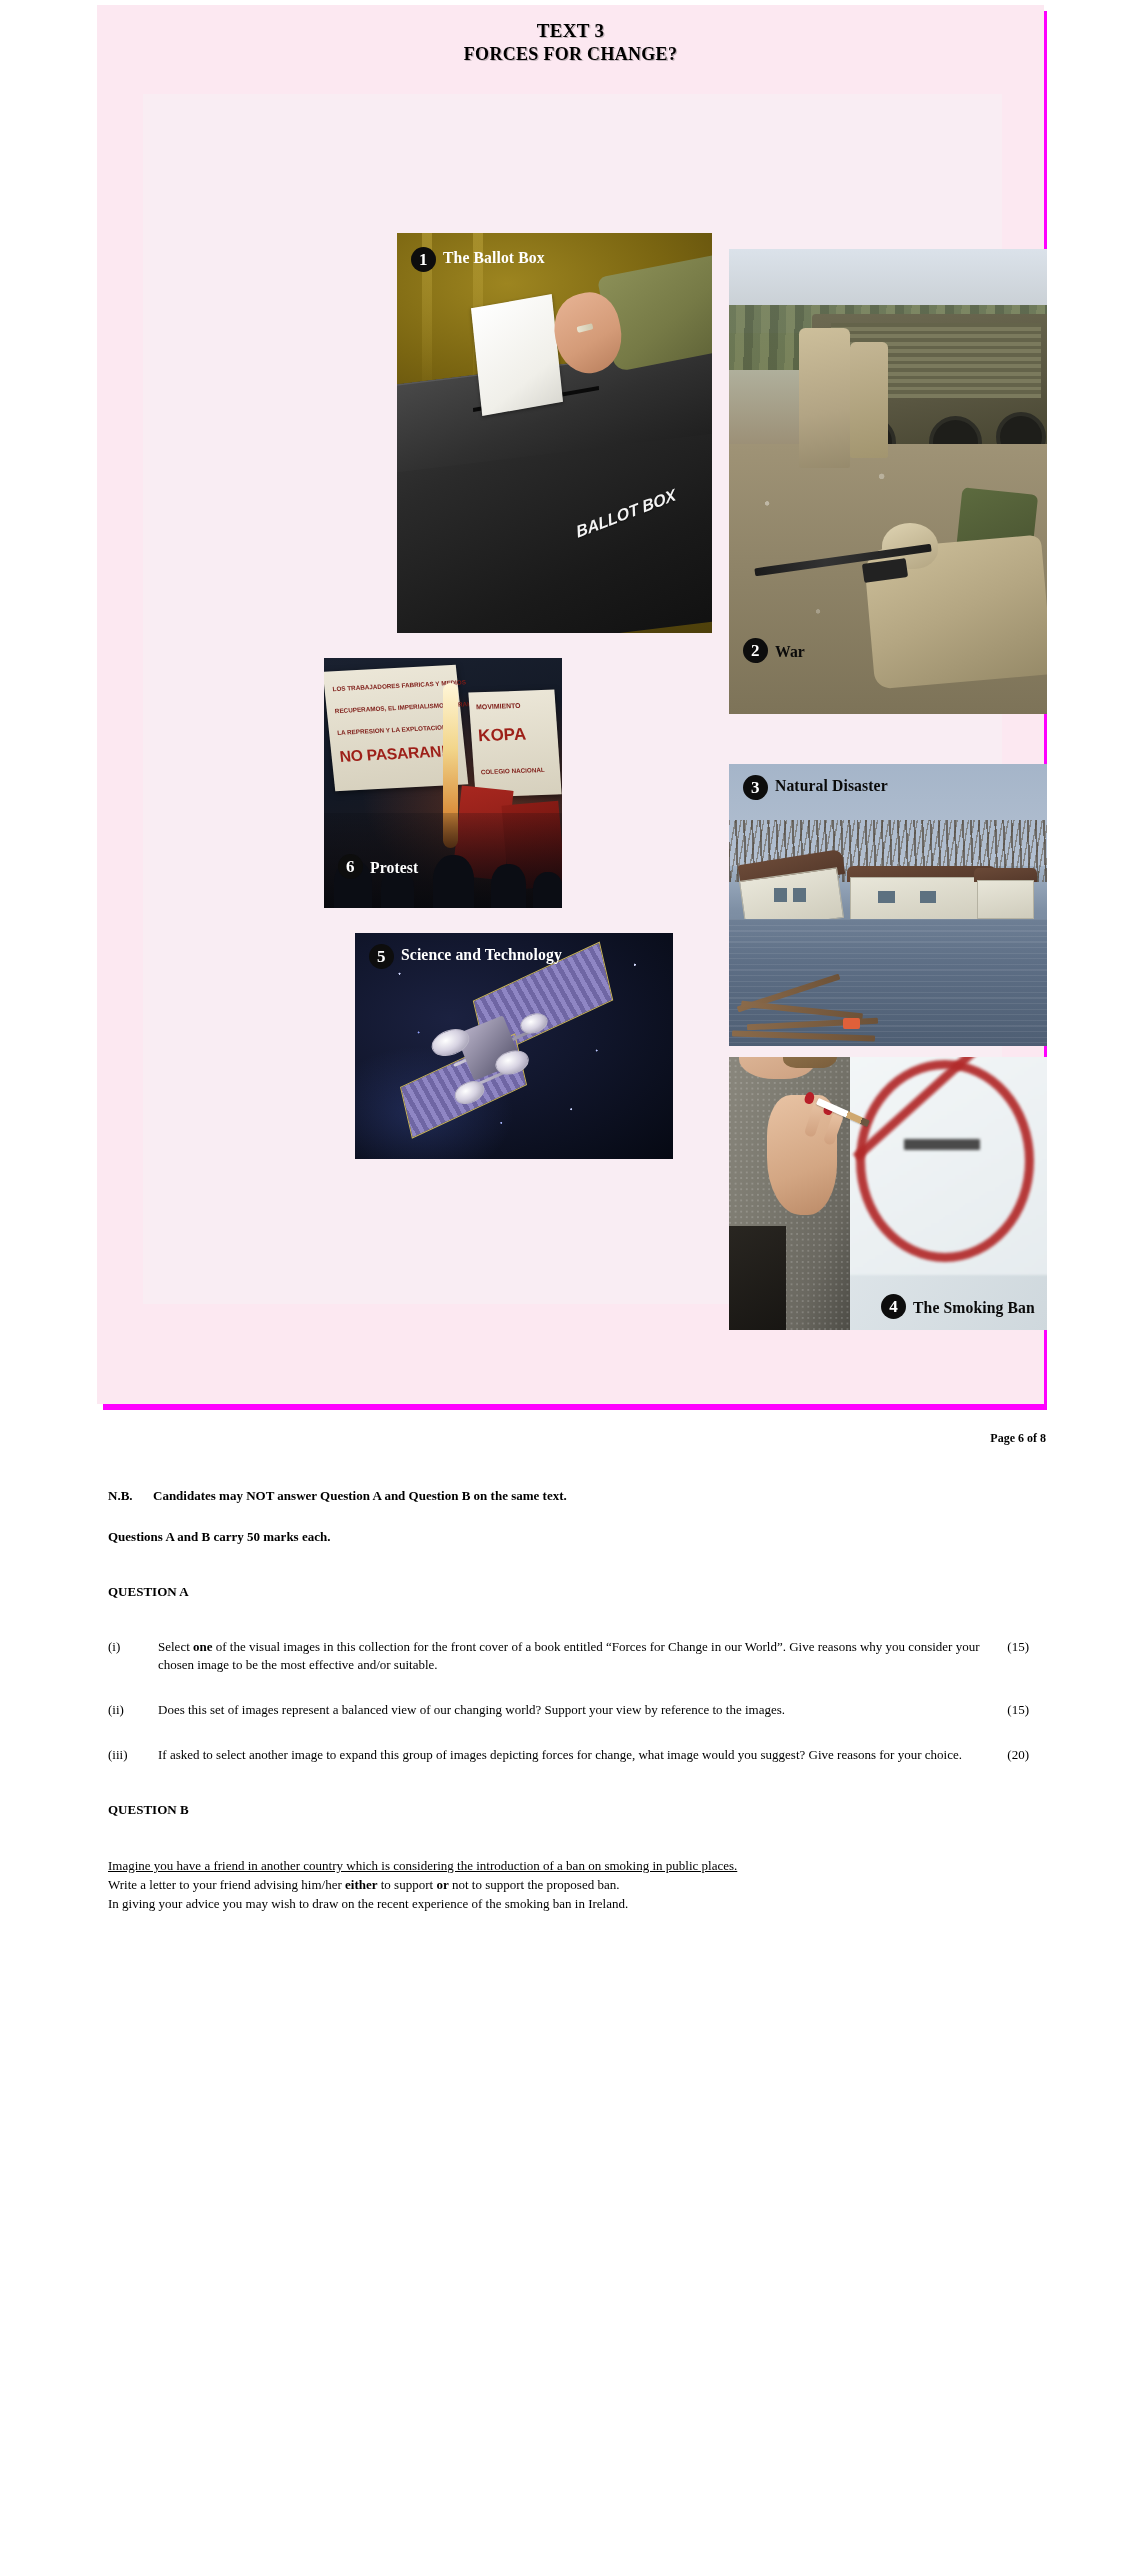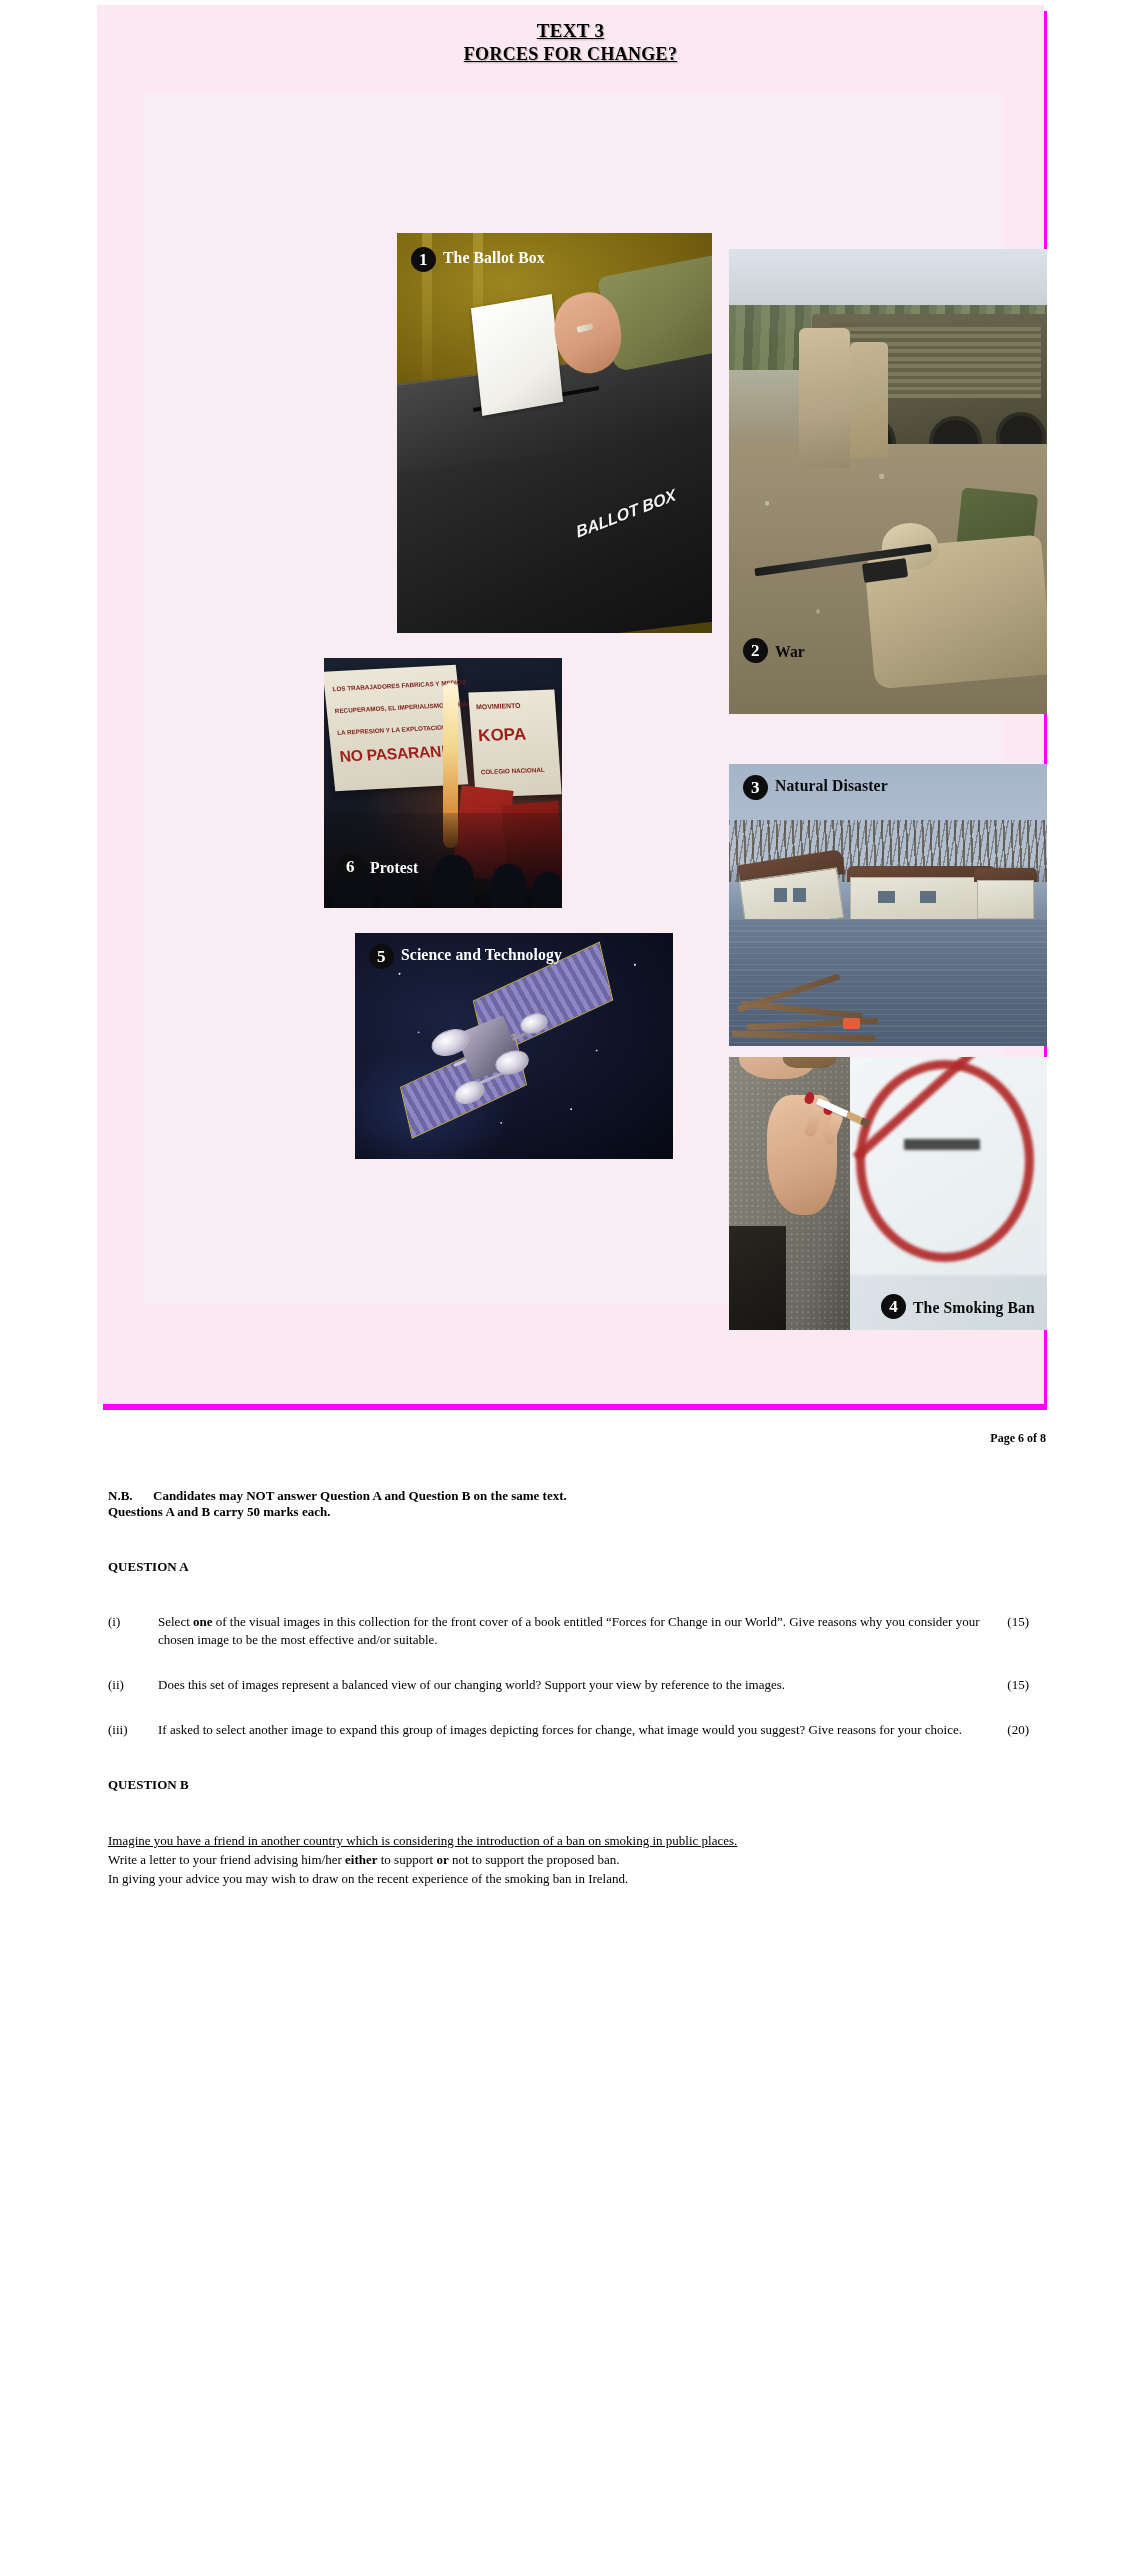--- a/index.html
+++ b/index.html
@@ -15,21 +15,20 @@
   }
 
   
   .poster {
     position: absolute;
     left: 97px;
     top: 5px;
     width: 947px;
     height: 1399px;
     background: #fce8f1;
-    text-decoration: underline;
   }
   .poster-shadow-right {
     position: absolute;
     left: 1041px;
     top: 11.3px;
     width: 6.3px;
     height: 1399px;
     background: #ff00ff;
   }
   .poster-shadow-bottom {
@@ -363,21 +362,21 @@
   .p-head { position:absolute; bottom:0; background:#0b0d14; border-radius:46% 46% 0 0; }
 
   
   .page-label {
     position:absolute; right: 94px; top: 1431px;
     font-weight:bold; font-size: 12px;
   }
 
   .qbody { position:absolute; left:108px; top:1488px; width:940px; }
 
-  .nb-line { font-weight:bold; font-size:13px; }
+  .nb-line { font-weight:bold; font-size:13px; margin-bottom:25px; }
   .nb-line .nb-tag { display:inline-block; width:45px; }
 
   .marks-line { font-weight:bold; font-size:13px; }
 
   .q-head { font-weight:bold; font-size:13px; }
 
   .q-item { position:relative; font-size:13px; line-height:1.36; }
   .q-item .roman { position:absolute; left:0; top:0; width:50px; }
   .q-item .q-text { margin-left:50px; width:871px; }
   .q-item .marks { float:right; }

